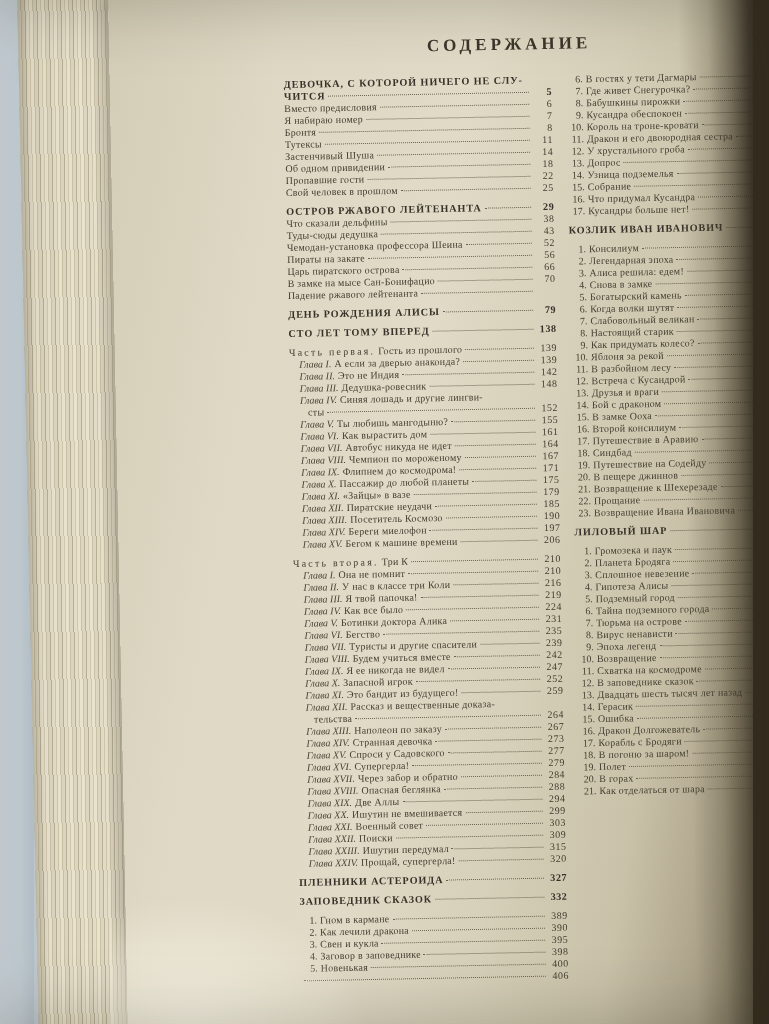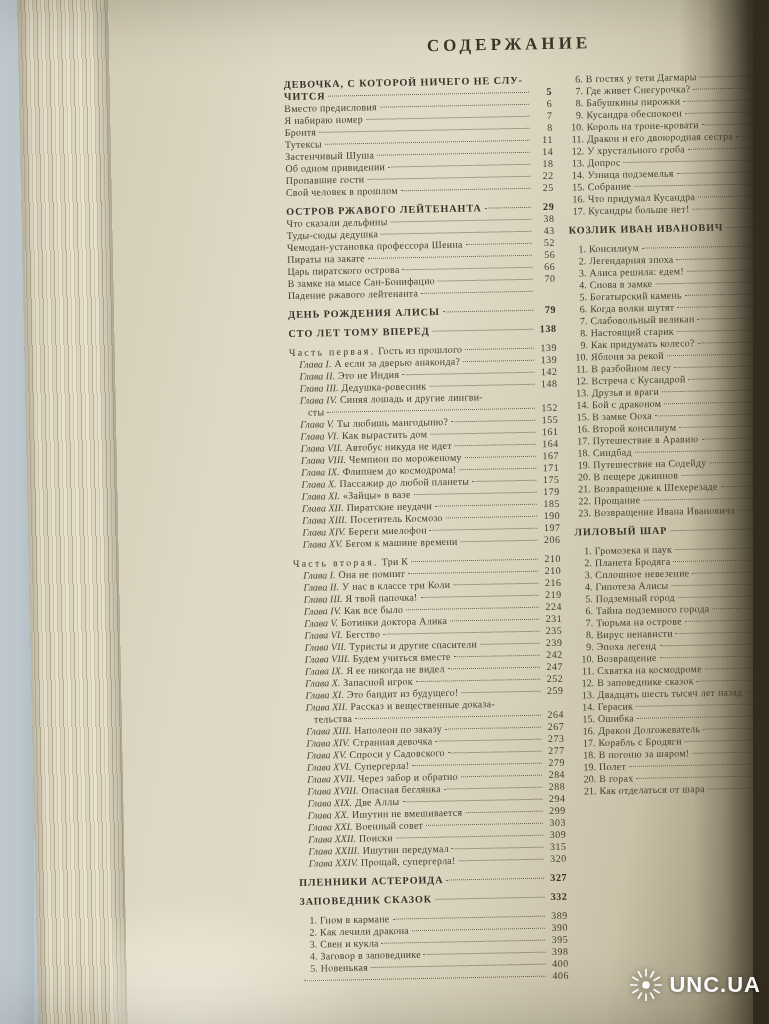--- a/index.html
+++ b/index.html
@@ -775,33 +775,13 @@
           </div>
         </div>
     </div>
     <div class="gutter"></div>
   </div>
 
   <div class="edge-band"></div>
   <div class="curl"></div>
   <div class="vignette"></div>
 
-  <div class="watermark">
-    <svg width="34" height="34" viewBox="0 0 40 40">
-      <g fill="#ffffff">
-        <circle cx="20" cy="20" r="4.5"></circle>
-        <rect x="19" y="1" width="2" height="9" rx="1"></rect>
-        <rect x="19" y="1" width="2" height="9" rx="1" transform="rotate(30 20 20)"></rect>
-        <rect x="19" y="1" width="2" height="9" rx="1" transform="rotate(60 20 20)"></rect>
-        <rect x="19" y="1" width="2" height="9" rx="1" transform="rotate(90 20 20)"></rect>
-        <rect x="19" y="1" width="2" height="9" rx="1" transform="rotate(120 20 20)"></rect>
-        <rect x="19" y="1" width="2" height="9" rx="1" transform="rotate(150 20 20)"></rect>
-        <rect x="19" y="1" width="2" height="9" rx="1" transform="rotate(180 20 20)"></rect>
-        <rect x="19" y="1" width="2" height="9" rx="1" transform="rotate(210 20 20)"></rect>
-        <rect x="19" y="1" width="2" height="9" rx="1" transform="rotate(240 20 20)"></rect>
-        <rect x="19" y="1" width="2" height="9" rx="1" transform="rotate(270 20 20)"></rect>
-        <rect x="19" y="1" width="2" height="9" rx="1" transform="rotate(300 20 20)"></rect>
-        <rect x="19" y="1" width="2" height="9" rx="1" transform="rotate(330 20 20)"></rect>
-      </g>
-    </svg>
-    <span class="wm-text">UNC.UA</span>
-  </div>
 </div>
 
 </body></html>

